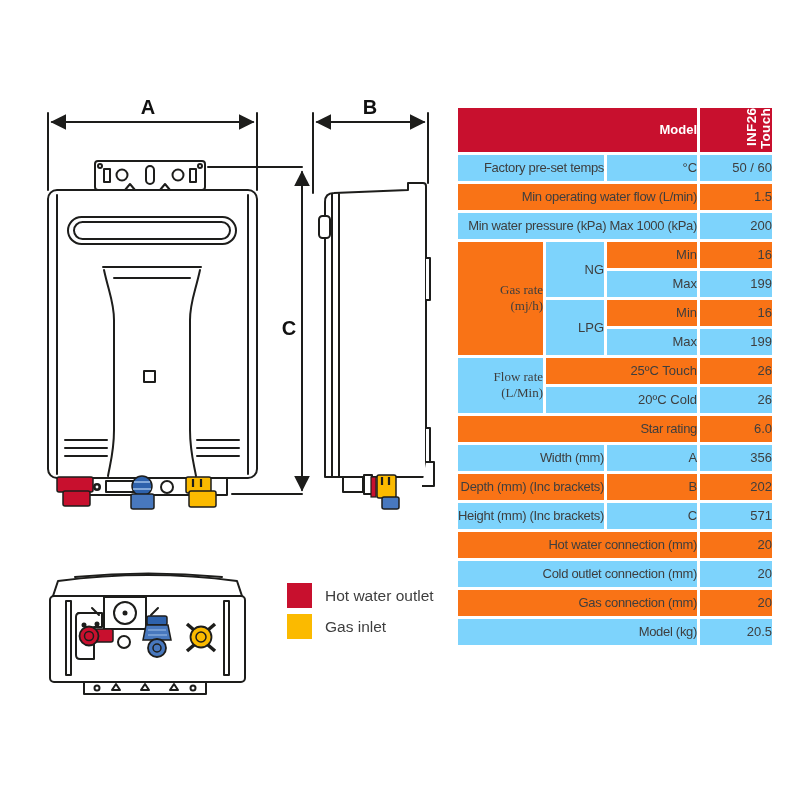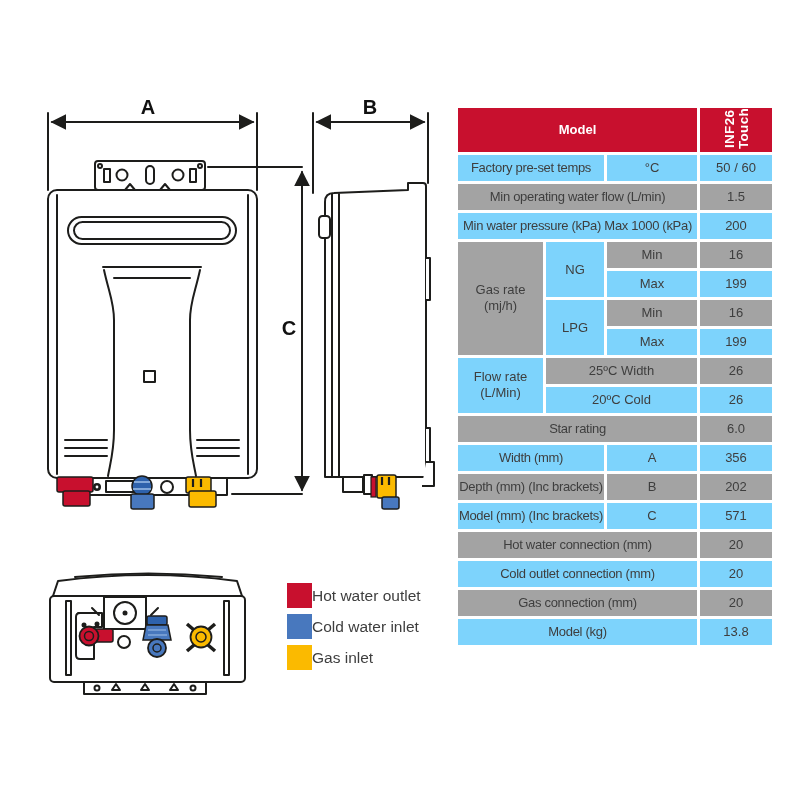--- a/index.html
+++ b/index.html
@@ -4,31 +4,31 @@
 <style>
   html,body{margin:0;padding:0;background:#fff;}
   #stage{position:relative;width:800px;height:800px;background:#fff;overflow:hidden;
          font-family:"Liberation Sans","DejaVu Sans",sans-serif;color:#3E3E3E;}
   svg{position:absolute;left:0;top:0;}
   .ln{fill:none;stroke:#1D1D1B;stroke-width:2;stroke-linecap:round;stroke-linejoin:round;}
   .fw{fill:#fff;stroke:#1D1D1B;stroke-width:2;stroke-linejoin:round;}
   .dim-label{position:absolute;font-weight:bold;font-size:20px;color:#111;width:24px;text-align:center;}
   
   #spec-table{position:absolute;left:455px;top:105px;border-collapse:separate;border-spacing:3px;}
-  #spec-table td,#spec-table th{padding:0;height:26px;font-size:13px;color:#3E3E3E;text-align:center;vertical-align:middle;}
+  #spec-table td,#spec-table th{padding:0;height:26px;font-size:13px;color:#3E3E3E;text-align:right;vertical-align:middle;}
   #spec-table th{background:#C8102E;color:#fff;}
   th.model{font-size:15px;font-weight:bold;}
   th.modelval{height:100px;}
   .vtext{display:inline-block;writing-mode:vertical-rl;transform:rotate(180deg);font-weight:bold;font-size:13.5px;letter-spacing:.3px;color:#fff;line-height:1;}
   td.lab{text-align:left;padding-left:9px;letter-spacing:-0.3px;white-space:nowrap;}
-  .g{background:#7dd3fc;} .w{background:#a3a3a3;}
-  .grp span{display:block;line-height:16px;}
+  .g{background:#7dd3fc;} .w{background:#f97316;}
+  .grp span{display:block;line-height:16px;font-family:Liberation Serif, serif;}
   
   #legend{position:absolute;left:287px;top:583px;display:flex;flex-direction:column;gap:6px;}
-  .leg-item{display:flex;align-items:center;height:25px;}
+  .leg-item{display:flex;align-items:center;gap:13px;height:25px;}
   .leg-sq{width:25px;height:25px;flex:0 0 25px;}
   .sq-red{background:#C8102E;} .sq-blue{background:#4878BE;} .sq-yellow{background:#FBBA00;}
   .leg-label{font-size:15.5px;color:#3E3E3E;white-space:nowrap;}
 </style>
 </head>
 <body>
 
 <div id="stage">
 
   <svg width="460" height="800" viewBox="0 0 460 800">
@@ -165,24 +165,20 @@
   <div class="dim-label" style="left:136px;top:96px;">A</div>
   <div class="dim-label" style="left:358px;top:96px;">B</div>
   <div class="dim-label" style="left:277px;top:317px;">C</div>
 
   <div id="legend">
     <div class="leg-item">
       <div class="leg-sq sq-red"></div>
       <div class="leg-label">Hot water outlet</div>
     </div>
     <div class="leg-item">
-      <div class="leg-sq sq-blue"></div>
-      <div class="leg-label">Cold water inlet</div>
-    </div>
-    <div class="leg-item">
       <div class="leg-sq sq-yellow"></div>
       <div class="leg-label">Gas inlet</div>
     </div>
   </div>
 
   <table id="spec-table">
     <colgroup>
         <col style="width:85px">
         <col style="width:58px">
         <col style="width:90px">
@@ -228,21 +224,21 @@
       </tr>
       <tr>
         <td class="g">Max</td>
         <td class="g">199</td>
       </tr>
       <tr>
         <td class="g grp" rowspan="2">
           <span>Flow rate</span>
             <span>(L/Min)</span>
         </td>
-        <td class="w" colspan="2">25ºC Width</td>
+        <td class="w" colspan="2">25ºC Touch</td>
         <td class="w">26</td>
       </tr>
       <tr>
         <td class="g" colspan="2">20ºC Cold</td>
         <td class="g">26</td>
       </tr>
       <tr>
         <td class="lab w" colspan="3">Star rating</td>
         <td class="w">6.0</td>
       </tr>
@@ -250,36 +246,36 @@
         <td class="lab g" colspan="2">Width (mm)</td>
         <td class="g">A</td>
         <td class="g">356</td>
       </tr>
       <tr>
         <td class="lab w" colspan="2">Depth (mm) (Inc brackets)</td>
         <td class="w">B</td>
         <td class="w">202</td>
       </tr>
       <tr>
-        <td class="lab g" colspan="2">Model (mm) (Inc brackets)</td>
+        <td class="lab g" colspan="2">Height (mm) (Inc brackets)</td>
         <td class="g">C</td>
         <td class="g">571</td>
       </tr>
       <tr>
         <td class="lab w" colspan="3">Hot water connection (mm)</td>
         <td class="w">20</td>
       </tr>
       <tr>
         <td class="lab g" colspan="3">Cold outlet connection (mm)</td>
         <td class="g">20</td>
       </tr>
       <tr>
         <td class="lab w" colspan="3">Gas connection (mm)</td>
         <td class="w">20</td>
       </tr>
       <tr>
         <td class="lab g" colspan="3">Model (kg)</td>
-        <td class="g">13.8</td>
+        <td class="g">20.5</td>
       </tr>
     </tbody>
   </table>
 
 </div>
 
 </body></html>

